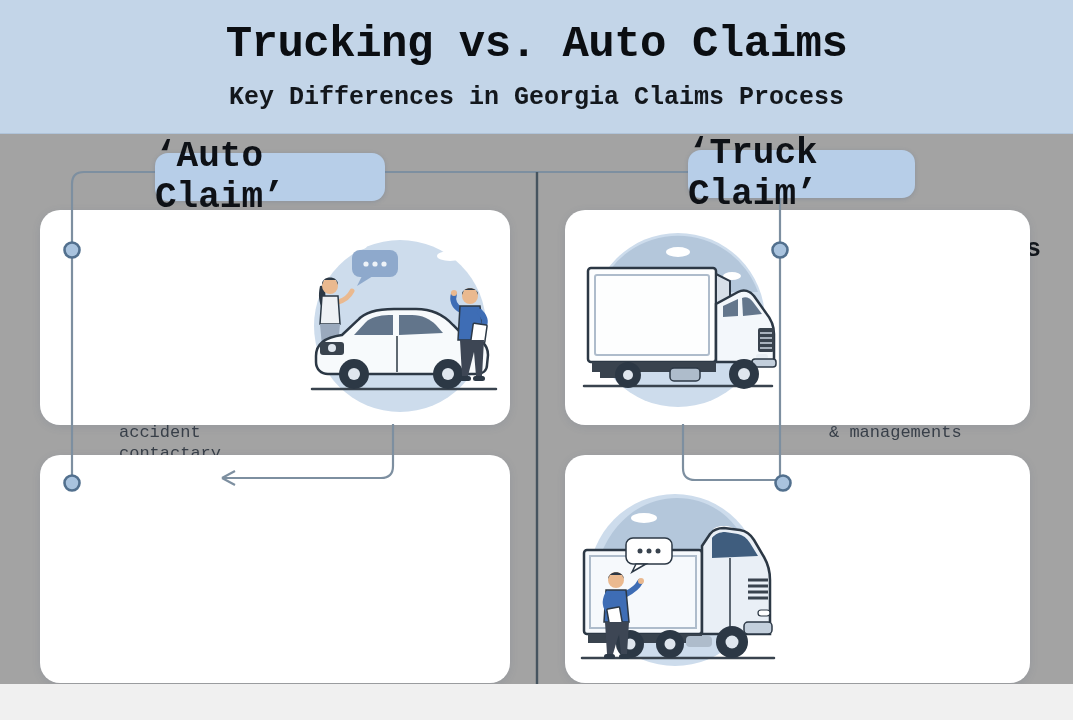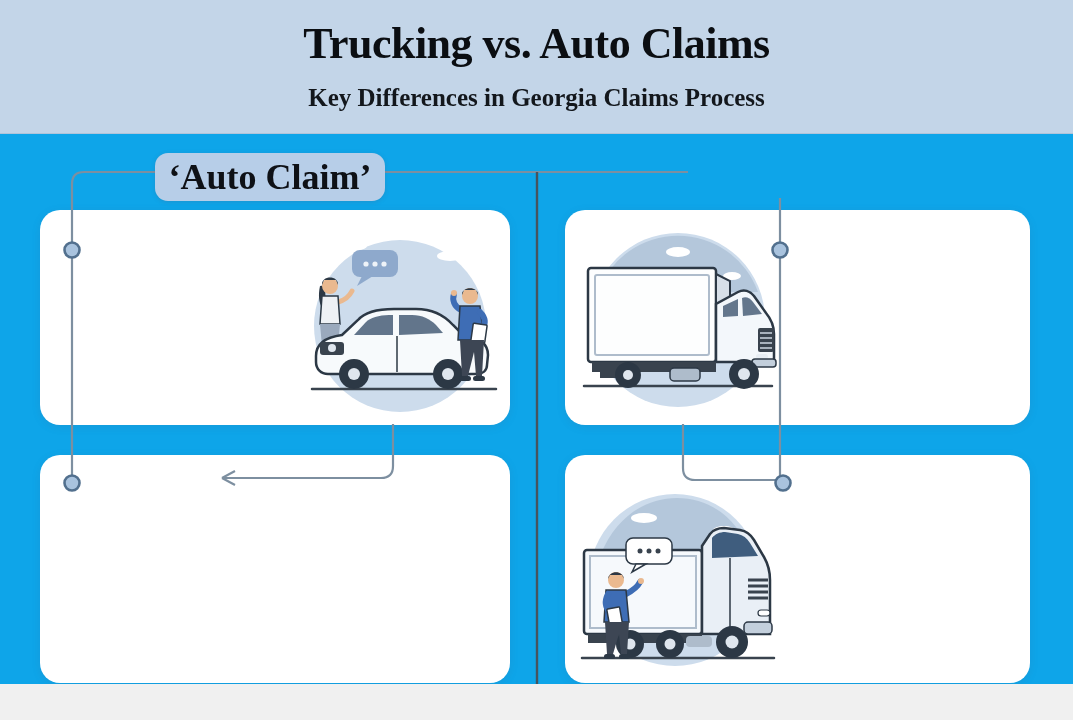--- a/index.html
+++ b/index.html
@@ -1,19 +1,19 @@
 <!DOCTYPE html>
 <html><head>
 <meta charset="utf-8">
 <style>
   html,body{margin:0;padding:0;background:#f0f0f0;}
   .stage{
     position:relative;width:1073px;height:684px;overflow:hidden;
-    background:#0ea5e9;
-    font-family:Liberation Serif, serif;
+    background:#a3a3a3;
+    font-family:Liberation Mono, monospace;
     color:#14181d;
   }
   
   .header{
     position:absolute;left:0;top:0;width:1073px;height:133px;
     background:#c3d5e8;border-bottom:1px solid #b0c4da;
     display:flex;flex-direction:column;align-items:center;justify-content:center;
     z-index:1;
   }
   .title{font-size:44px;font-weight:800;letter-spacing:-0.5px;color:#0b0e12;line-height:1.05;}
@@ -329,14 +329,15 @@
     <line x1="537" y1="172" x2="537" y2="700" stroke="#46545f" stroke-width="2.4"></line>
     <g fill="#a9c3de" stroke="#52708e" stroke-width="2.6">
       <circle cx="72" cy="250" r="7.5"></circle>
       <circle cx="72" cy="483" r="7.5"></circle>
       <circle cx="780" cy="250" r="7.5"></circle>
       <circle cx="783" cy="483" r="7.5"></circle>
     </g>
   </svg>
 
   <div class="chip chip-auto">‘Auto Claim’</div>
+  <div class="chip chip-truck">‘Truck Claim’</div>
 
 </div>
 
 </body></html>

